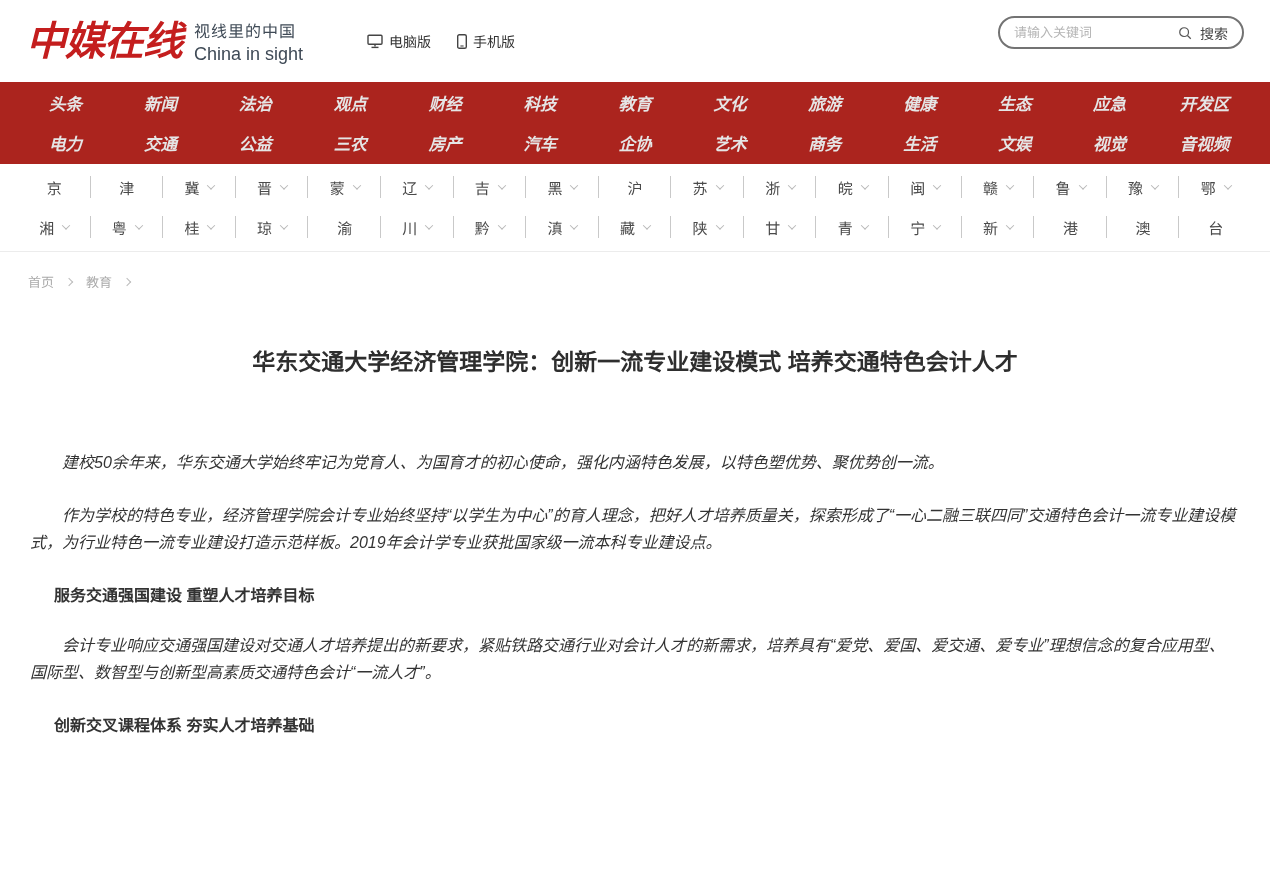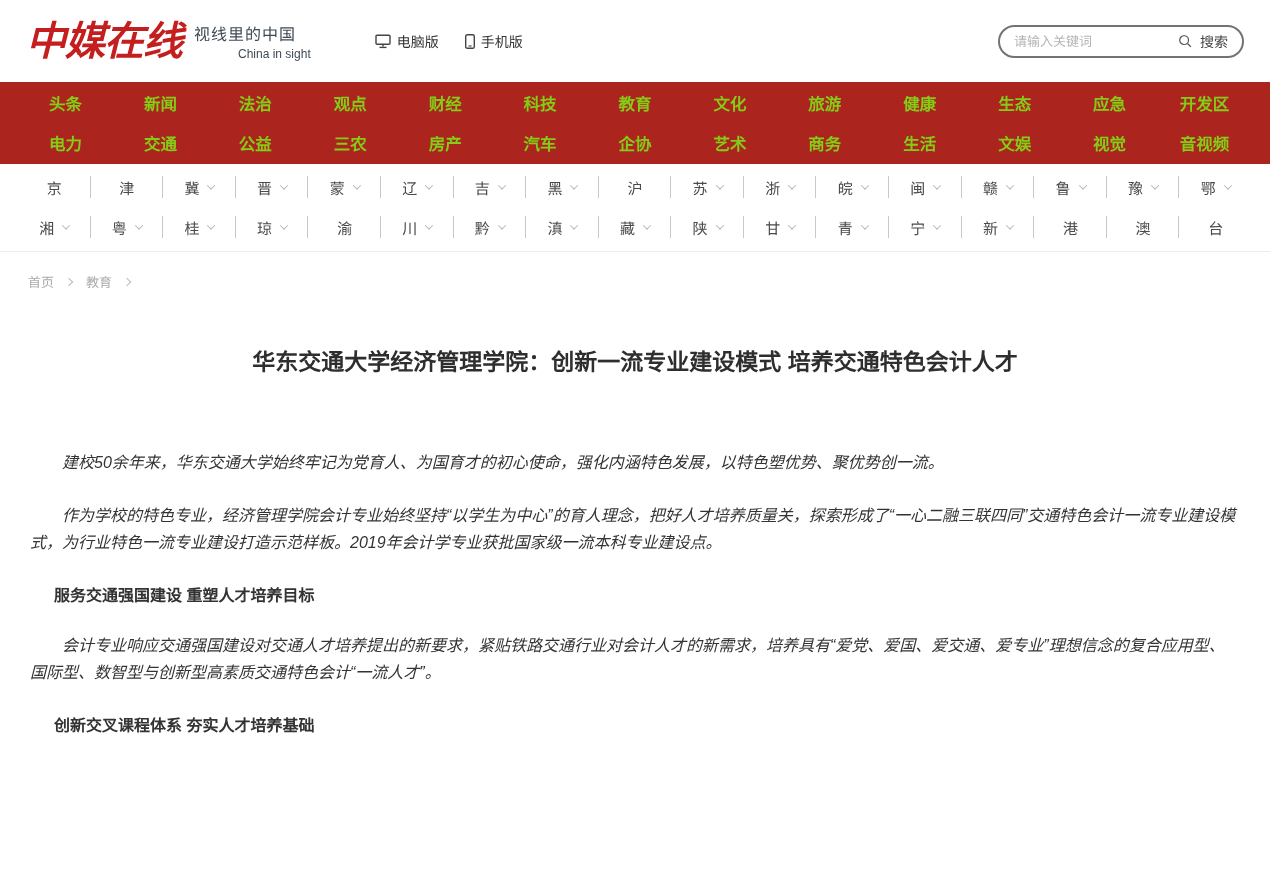--- a/index.html
+++ b/index.html
@@ -1,39 +1,39 @@
 <!DOCTYPE html>
 <html lang="zh-CN"><head>
 <meta charset="utf-8">
 <style>
   * { margin:0; padding:0; box-sizing:border-box; }
   html,body { width:1270px; height:882px; overflow:hidden; background:#fff;
               font-family:"Liberation Sans", sans-serif; }
 
   
-  .header { height:82px; display:flex; align-items:center; padding:16px 26px; background:#fff; }
+  .header { height:82px; display:flex; padding:16px 26px; background:#fff; }
   .logo-wrap { display:flex; align-items:center; cursor:pointer; }
   .logo-text { font-family:"DejaVu Serif", serif; font-style:italic; font-weight:bold;
                font-size:40px; color:#c41e1e; letter-spacing:-1px; line-height:1; }
   .tagline { margin-left:12px; color:#3f4a56; }
   .tagline .cn { font-size:16px; letter-spacing:1px; }
-  .tagline .en { font-size:12px; margin-top:2px;margin-left:44px; }
+  .tagline .en { font-size:18px; margin-top:2px; }
   .version-btns { display:flex; align-items:center; gap:26px; margin-left:64px; }
   .version-btn { display:flex; align-items:center; gap:6px; font-size:14px; color:#333; cursor:pointer; }
   .search-box { margin-left:auto; width:246px; height:33px; border:2px solid #737373; border-radius:17px;
                 display:flex; align-items:center; padding:0 14px; }
   .search-input { flex:1; border:none; outline:none; font-size:13px; color:#333; min-width:0; background:transparent; }
   .search-input::placeholder { color:#b5b5b5; }
   .search-btn { display:flex; align-items:center; gap:8px; font-size:14px; color:#444; cursor:pointer; white-space:nowrap; }
 
   
   .main-nav { background:#ab241e; padding:1px 18px; }
   .nav-row { display:grid; grid-template-columns:repeat(13,1fr); height:40px; }
-  .nav-item { display:flex; align-items:center; justify-content:center; color:#84cc16;
-              font-size:16.5px; font-weight:600; text-decoration:none; cursor:pointer; }
+  .nav-item { display:flex; align-items:center; justify-content:center; color:#e5e5e5;
+              font-size:16.5px; font-weight:600; text-decoration:none; cursor:pointer;font-style:italic; }
 
   
   .region-nav { padding:3px 18px 4px; border-bottom:1px solid #ececec; }
   .region-row { display:grid; grid-template-columns:repeat(17,1fr); height:40px; }
   .region-item { position:relative; display:flex; align-items:center; justify-content:center;
                  font-size:15px; color:#4a4a4a; cursor:pointer; }
   .region-item::after { content:''; position:absolute; right:0; top:9px; bottom:9px; width:1px; background:#c9c9c9; }
   .region-item:last-child::after { display:none; }
   .chev { display:inline-block; width:6px; height:6px; border-right:1px solid #b8b8b8;
           border-bottom:1px solid #b8b8b8; transform:rotate(45deg) translate(-1px,-1px); margin-left:9px; }

